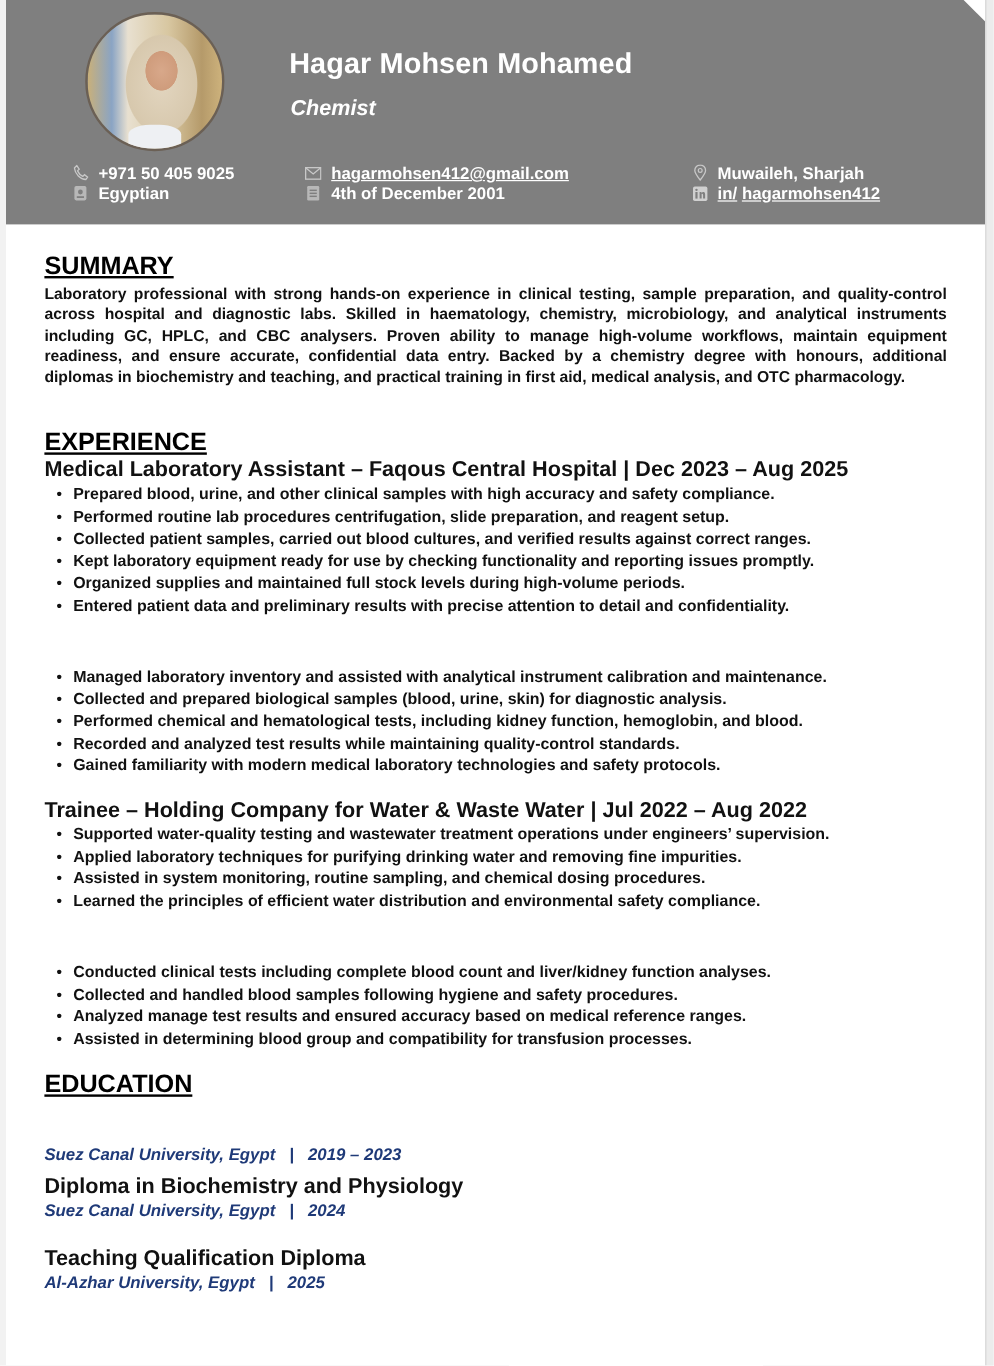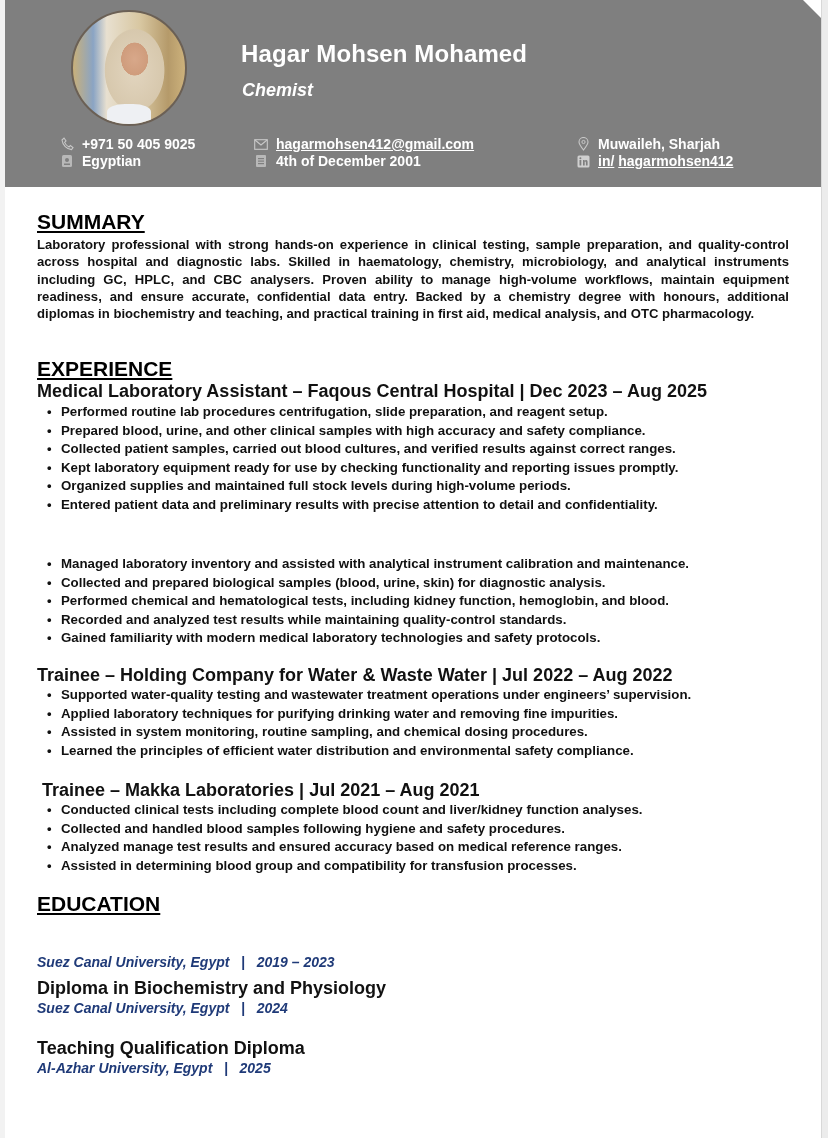--- a/index.html
+++ b/index.html
@@ -103,22 +103,22 @@
     </div>
   </div>
 
   <div class="sec-title" style="top:210px;">SUMMARY</div>
   <div class="summary">Laboratory professional with strong hands-on experience in clinical testing, sample preparation, and quality-control across hospital and diagnostic labs. Skilled in haematology, chemistry, microbiology, and analytical instruments including GC, HPLC, and CBC analysers. Proven ability to manage high-volume workflows, maintain equipment readiness, and ensure accurate, confidential data entry. Backed by a chemistry degree with honours, additional diplomas in biochemistry and teaching, and practical training in first aid, medical analysis, and OTC pharmacology.</div>
 
   <div class="sec-title" style="top:357px;">EXPERIENCE</div>
 
   <div class="job-title" style="top:381px;">Medical Laboratory Assistant – Faqous Central Hospital | Dec 2023 – Aug 2025</div>
   <ul class="bullets" style="top:403px;">
+    <li>Prepared blood, urine, and other clinical samples with high accuracy and safety compliance.</li>
     <li>Performed routine lab procedures centrifugation, slide preparation, and reagent setup.</li>
-    <li>Prepared blood, urine, and other clinical samples with high accuracy and safety compliance.</li>
     <li>Collected patient samples, carried out blood cultures, and verified results against correct ranges.</li>
     <li>Kept laboratory equipment ready for use by checking functionality and reporting issues promptly.</li>
     <li>Organized supplies and maintained full stock levels during high-volume periods.</li>
     <li>Entered patient data and preliminary results with precise attention to detail and confidentiality.</li>
   </ul>
 
   <ul class="bullets" style="top:555px;">
     <li>Managed laboratory inventory and assisted with analytical instrument calibration and maintenance.</li>
     <li>Collected and prepared biological samples (blood, urine, skin) for diagnostic analysis.</li>
     <li>Performed chemical and hematological tests, including kidney function, hemoglobin, and blood.</li>
@@ -127,21 +127,20 @@
   </ul>
 
   <div class="job-title" style="top:665px;">Trainee – Holding Company for Water &amp; Waste Water | Jul 2022 – Aug 2022</div>
   <ul class="bullets" style="top:686px;">
     <li>Supported water-quality testing and wastewater treatment operations under engineers’ supervision.</li>
     <li>Applied laboratory techniques for purifying drinking water and removing fine impurities.</li>
     <li>Assisted in system monitoring, routine sampling, and chemical dosing procedures.</li>
     <li>Learned the principles of efficient water distribution and environmental safety compliance.</li>
   </ul>
 
-  <div class="job-title" style="top:780px; left:37px;">Trainee – Makka Laboratories | Jul 2021 – Aug 2021</div>
   <ul class="bullets" style="top:801px;">
     <li>Conducted clinical tests including complete blood count and liver/kidney function analyses.</li>
     <li>Collected and handled blood samples following hygiene and safety procedures.</li>
     <li>Analyzed manage test results and ensured accuracy based on medical reference ranges.</li>
     <li>Assisted in determining blood group and compatibility for transfusion processes.</li>
   </ul>
 
   <div class="sec-title" style="top:892px;">EDUCATION</div>
 
   <div class="edu-sub" style="top:940px;margin-top:14px;">Suez Canal University, Egypt   |   2019 – 2023</div>

